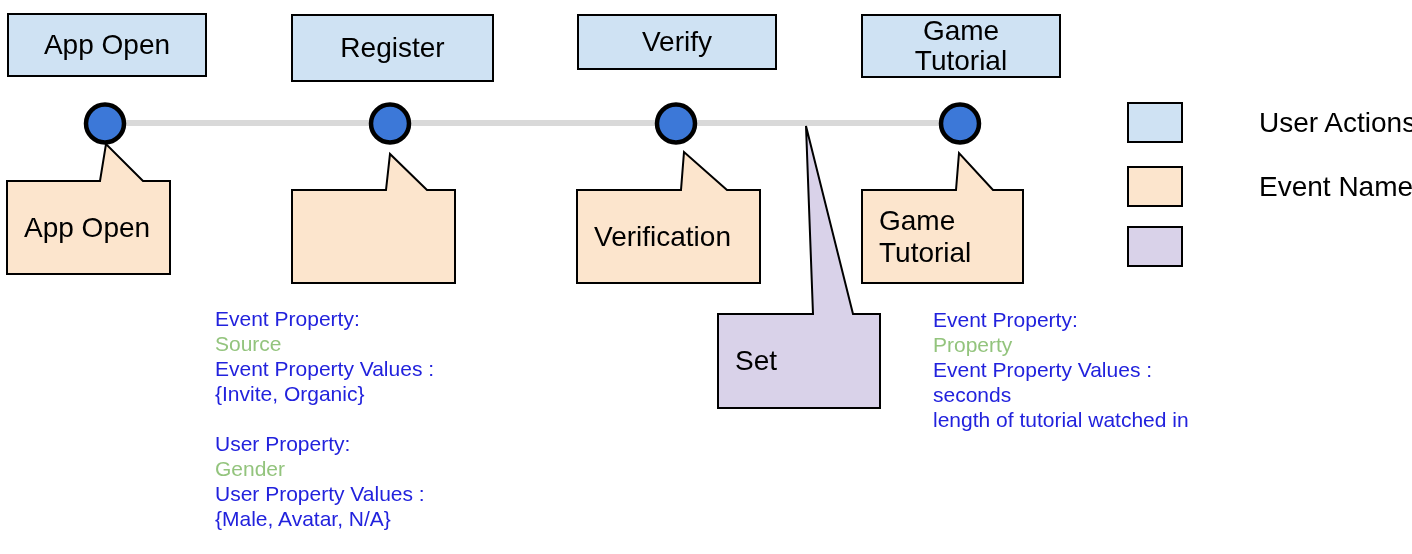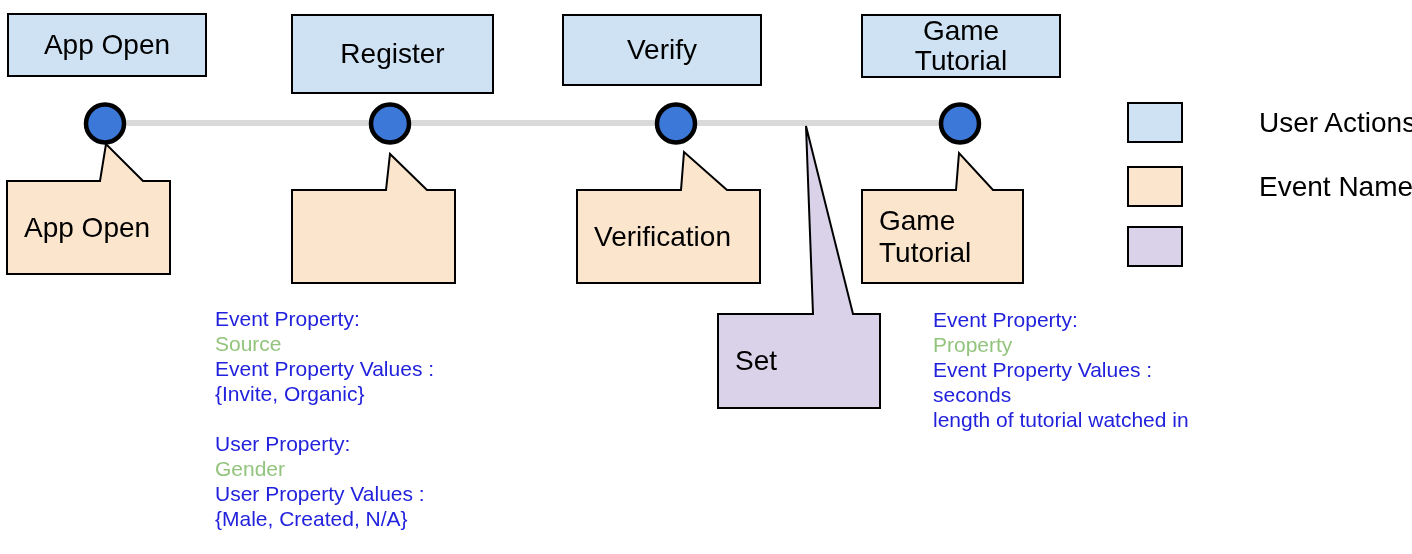--- a/index.html
+++ b/index.html
@@ -87,25 +87,25 @@
     <circle class="marker" cx="105" cy="123.5" r="19"></circle>
     <circle class="marker" cx="390" cy="123.5" r="19"></circle>
     <circle class="marker" cx="676" cy="123.5" r="19"></circle>
     <circle class="marker" cx="960" cy="123.5" r="19"></circle>
   </svg>
 
   <div class="action-box" style="left:7px;top:13px;width:200px;height:64px">
     <span class="bl">App Open</span>
     <span class="bl"></span>
   </div>
-  <div class="action-box" style="left:291px;top:14px;width:203px;height:80px">
+  <div class="action-box" style="left:291px;top:14px;width:203px;height:68px">
     <span class="bl">Register</span>
     <span class="bl"></span>
   </div>
-  <div class="action-box" style="left:562px;top:14px;width:200px;height:72px">
+  <div class="action-box" style="left:577px;top:14px;width:200px;height:56px">
     <span class="bl">Verify</span>
     <span class="bl"></span>
   </div>
   <div class="action-box" style="left:861px;top:14px;width:200px;height:64px">
     <span class="bl">Game</span>
     <span class="bl">Tutorial</span>
   </div>
 
   <div class="callout-text" style="left:7px;top:181px;width:163px;height:93px">
     <span class="bl">App Open</span>
@@ -126,21 +126,21 @@
 
   <div class="annotation" style="left:215px;top:306px;width:290px">
     <div class="ann-line ann-blue">Event Property:</div>
     <div class="ann-line ann-green">Source</div>
     <div class="ann-line ann-blue">Event Property Values :</div>
     <div class="ann-line ann-blue">{Invite, Organic}</div>
     <div class="ann-line ann-blue"></div>
     <div class="ann-line ann-blue">User Property:</div>
     <div class="ann-line ann-green">Gender</div>
     <div class="ann-line ann-blue">User Property Values :</div>
-    <div class="ann-line ann-blue">{Male, Created, N/A}</div>
+    <div class="ann-line ann-blue">{Male, Avatar, N/A}</div>
   </div>
 
   <div class="annotation" style="left:933px;top:307px;width:290px">
     <div class="ann-line ann-blue">Event Property:</div>
     <div class="ann-line ann-green">Property</div>
     <div class="ann-line ann-blue">Event Property Values :</div>
     <div class="ann-line ann-blue">seconds</div>
     <div class="ann-line ann-blue">length of tutorial watched in</div>
   </div>
 

